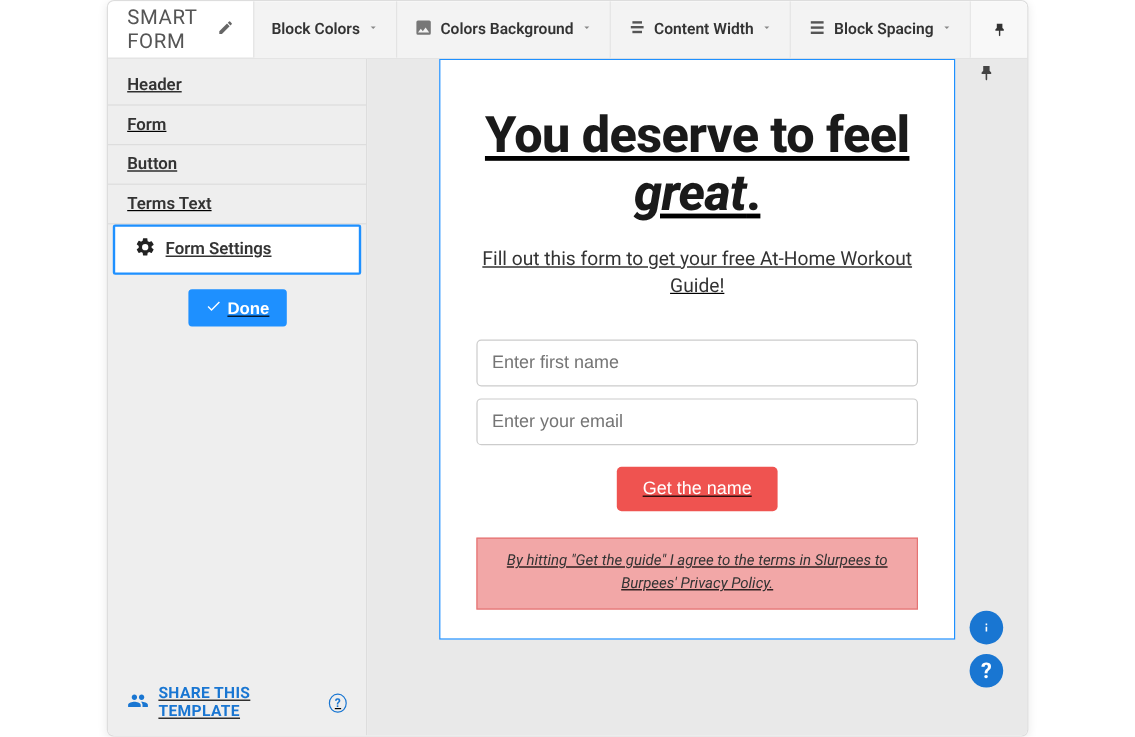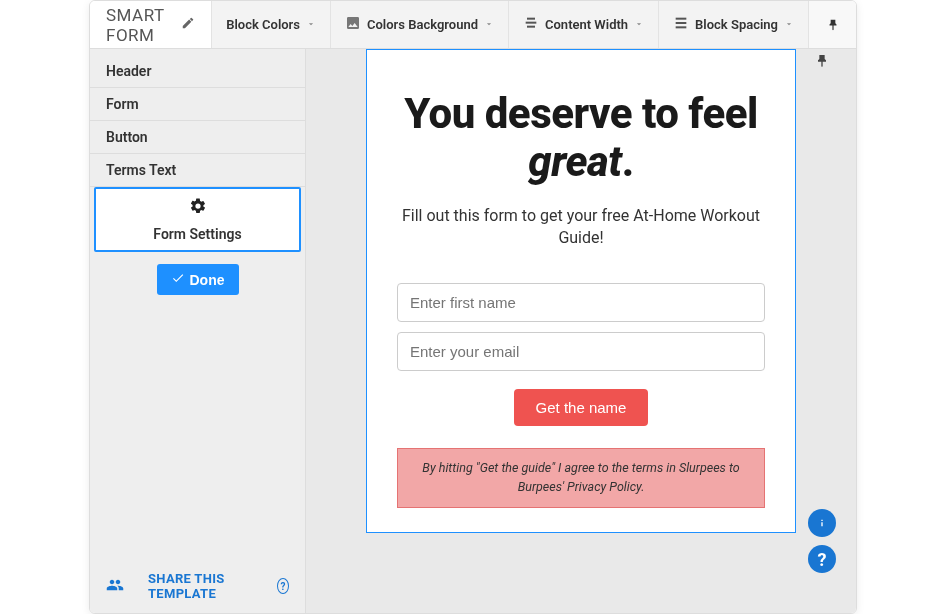--- a/index.html
+++ b/index.html
@@ -11,30 +11,30 @@
     .toolbar-title-section { display: flex; align-items: center; padding: 0 16px; width: 272px; }
     .toolbar-title { font-size: 17px; font-weight: 400; color: #555; letter-spacing: 0.5px; }
     .edit-icon { margin-left: 10px; color: #666; cursor: pointer; }
     .toolbar-buttons { display: flex; flex: 1; }
     .toolbar-btn { display: flex; align-items: center; justify-content: center; gap: 6px; padding: 0 14px; border-left: 1px solid #e3e3e3; background: #f3f3f3; font-size: 13px; font-weight: 600; color: #333; cursor: pointer; white-space: nowrap; }
     .toolbar-btn .chev { color: #888; }
     .toolbar-btn svg { flex-shrink: 0; }
     .toolbar-pin { width: 48px; display: flex; align-items: center; justify-content: center; border-left: 1px solid #e3e3e3; background: #f8f8f8; cursor: pointer; }
     
     
-    .body { display: flex; flex: 1; overflow: hidden; }
+    .body { display: flex; flex: 1; overflow: hidden; text-decoration: underline; }
     
     
     .sidebar { width: 272px; background: #eee; display: flex; flex-direction: column; border-right: 1px solid #ddd; }
     .sidebar-list { flex: 1; padding-top: 6px; }
     .sidebar-item { padding: 8px 16px; font-size: 14px; font-weight: 600; color: #333; border-bottom: 1px solid #ddd; cursor: pointer; display: flex; align-items: center; gap: 8px; }
-    .sidebar-item.selected { background: #fff; border: 2px solid #1E90FF; margin: 0 4px; border-radius: 2px; flex-direction: column; }
+    .sidebar-item.selected { background: #fff; border: 2px solid #1E90FF; margin: 0 4px; border-radius: 2px; }
     .done-row { display: flex; justify-content: center; padding: 12px 0; }
     .done-btn { background: #1E90FF; color: #fff; border: none; border-radius: 3px; padding: 7px 14px; font-size: 14px; font-weight: 600; display: flex; align-items: center; gap: 5px; cursor: pointer; }
-    .sidebar-footer { display: flex; align-items: center; gap: 24px; padding: 12px 16px; font-size: 13px; font-weight: 700; color: #1976d2; letter-spacing: 0.3px; }
+    .sidebar-footer { display: flex; align-items: center; gap: 8px; padding: 12px 16px; font-size: 13px; font-weight: 700; color: #1976d2; letter-spacing: 0.3px; }
     .sidebar-footer .q { width: 16px; height: 16px; border: 1px solid #1976d2; border-radius: 50%; display: flex; align-items: center; justify-content: center; font-size: 10px; font-weight: 700; }
     
     
     .canvas-area { flex: 1; background: #e9e9e9; position: relative; display: flex; justify-content: center; padding: 0 60px 40px 60px; }
     .form-preview { width: 430px; background: #fff; border: 1px solid #1E90FF; margin-top: 0; padding: 40px 30px 24px 30px; align-self: flex-start; }
     .preview-heading { font-size: 42px; font-weight: 800; text-align: center; line-height: 1.15; color: #1a1a1a; margin-bottom: 18px; letter-spacing: -0.5px; }
     .preview-heading em { font-style: italic; font-weight: 800; }
     .preview-sub { font-size: 16px; text-align: center; color: #333; margin-bottom: 34px; line-height: 1.4; }
     .preview-input { width: 100%; border: 1px solid #ccc; border-radius: 4px; padding: 10px 12px; font-size: 15px; color: #999; margin-bottom: 10px; background: #fff; }
     .preview-cta-row { display: flex; justify-content: center; margin-top: 8px; margin-bottom: 22px; }

